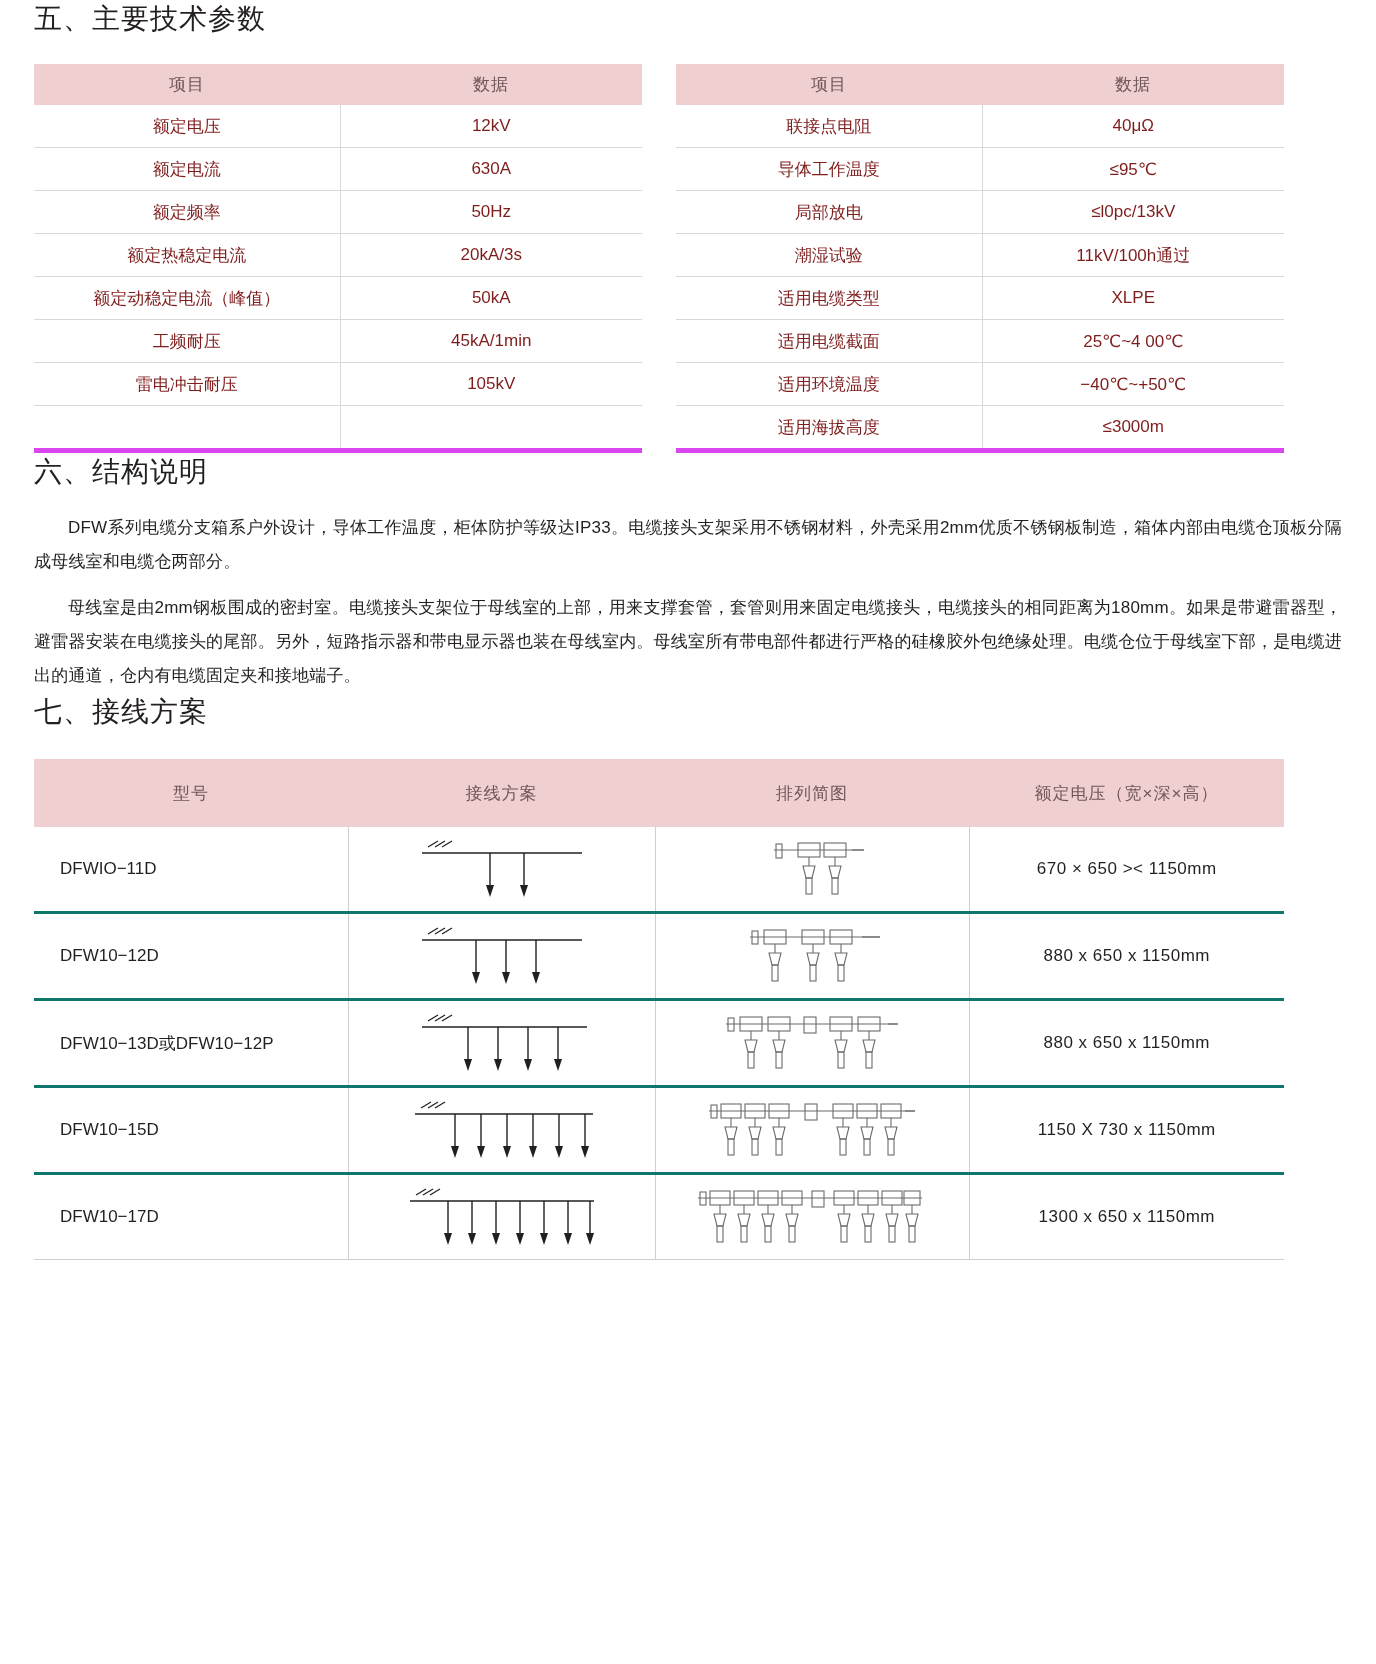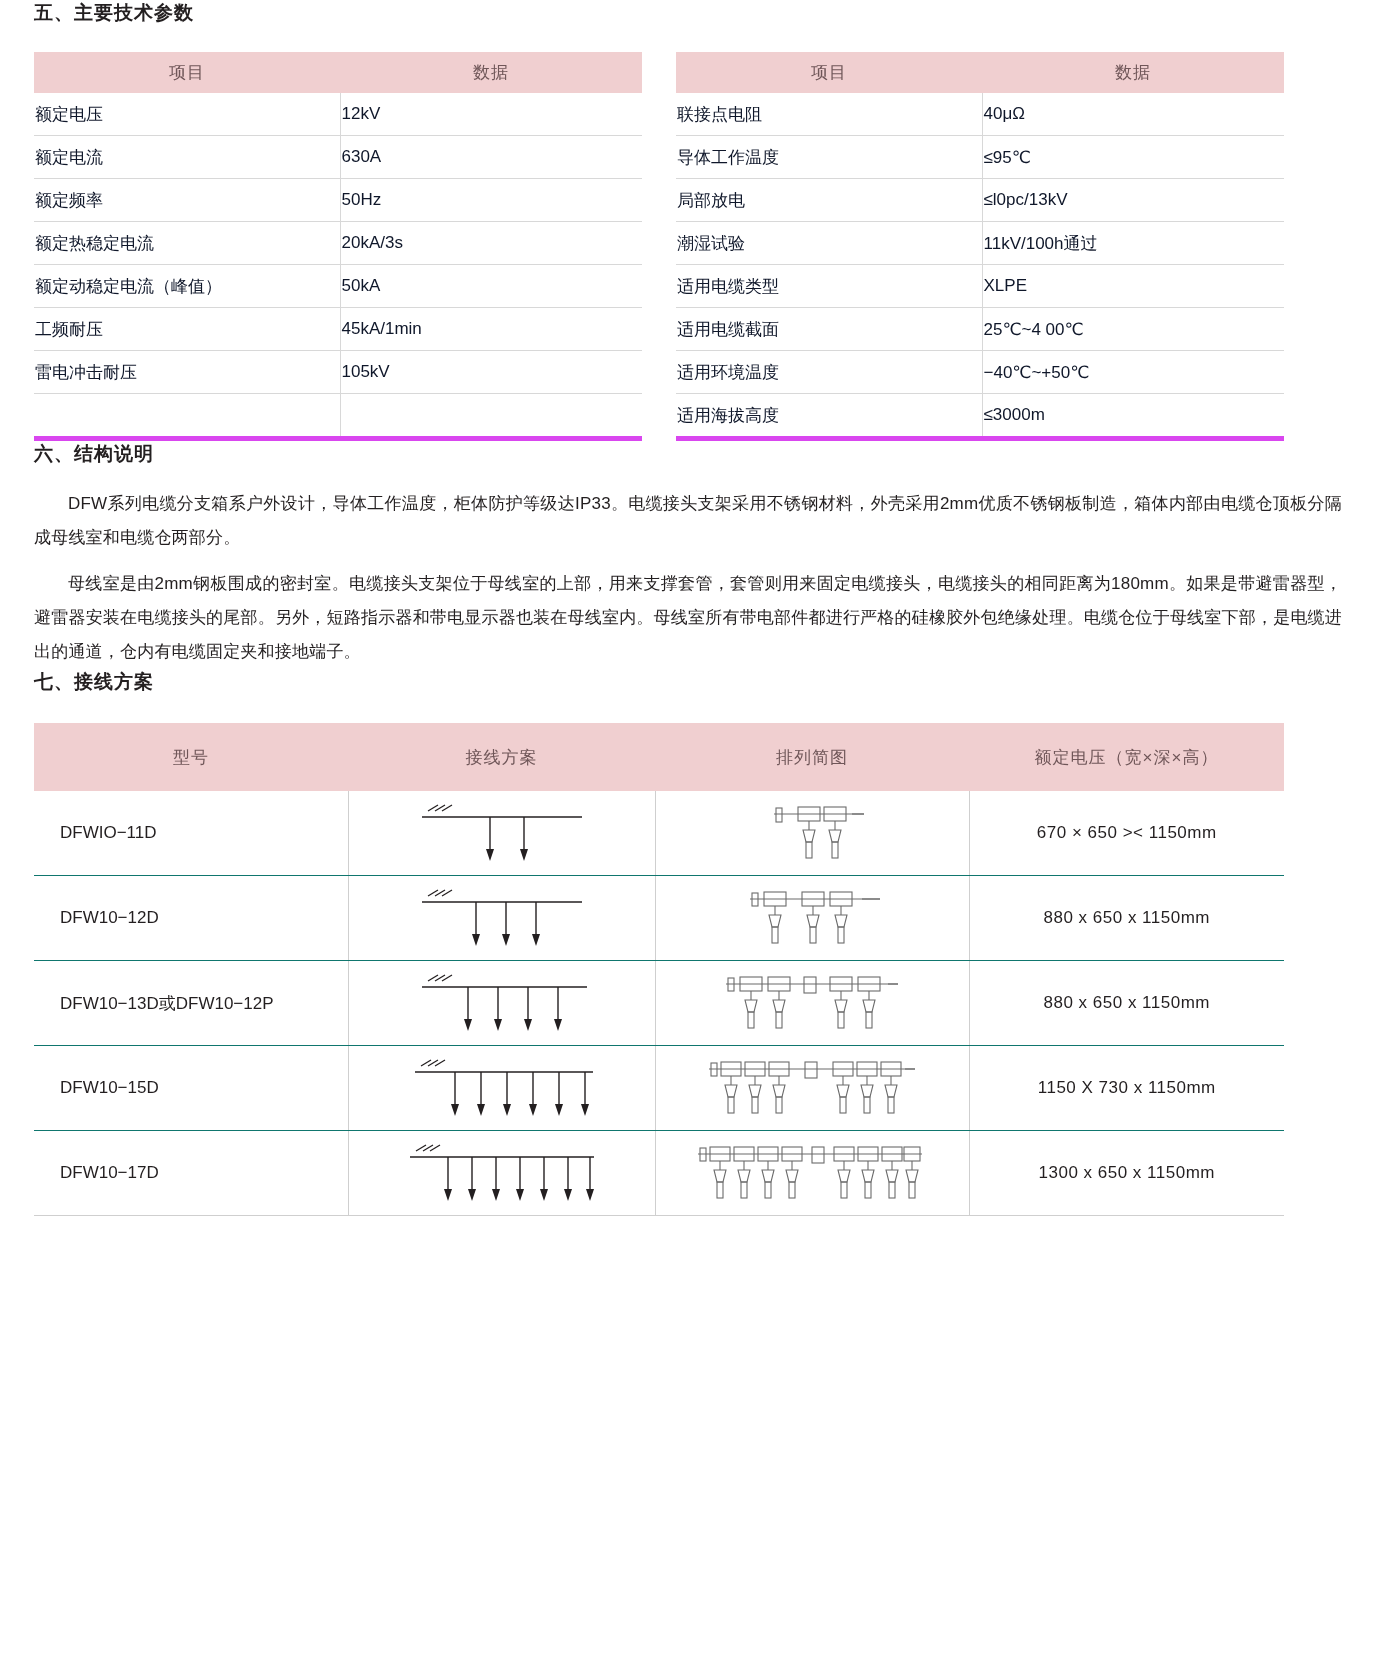--- a/index.html
+++ b/index.html
@@ -18,22 +18,22 @@
     position: relative;
     width: 1376px;
     padding: 0 0 40px 0;
     box-sizing: border-box;
   }
   .content {
     margin: 0 34px;
   }
 
   h2.section-title {
-    font-size: 19px;
-    font-weight: bold;
+    font-size: 28px;
+    font-weight: normal;
     letter-spacing: 1px;
     margin: 0;
     padding: 0;
     color: #231f20;
   }
   .title-specs { padding-top: 66px; }
   .title-struct { padding-top: 60px; }
   .title-wiring { padding-top: 60px; }
 
   
@@ -53,22 +53,23 @@
     font-weight: normal;
     font-size: 17px;
     height: 39px;
     border: none;
     letter-spacing: 1px;
   }
   table.spec th.col-item { width: 304px; }
   table.spec th.col-data { width: 300px; }
   table.spec td {
     height: 40px;
+    text-align: center;
     font-size: 17px;
-    color: #0f172a;
+    color: #7f1d1d;
     border-bottom: 1px solid #d8d8d8;
     background: #fff;
   }
   table.spec td.item { border-right: 1px solid #d8d8d8; }
   table.spec tr:last-child td { border-bottom: 5px solid #d946ef; }
   table.spec td.empty { height: 40px; }
 
   
   .para {
     font-size: 17px;
@@ -95,21 +96,21 @@
     height: 66px;
     letter-spacing: 1px;
     border: none;
   }
   table.wiring th.c1 { width: 312px; }
   table.wiring th.c2 { width: 305px; }
   table.wiring th.c3 { width: 312px; }
   table.wiring th.c4 { width: 313px; }
   table.wiring td {
     height: 82px;
-    border-bottom: 1px solid #0f766e;
+    border-bottom: 3px solid #0f766e;
     border-right: 1px solid #cfcfcf;
     font-size: 17px;
     color: #231f20;
     text-align: center;
     vertical-align: middle;
     background: #fff;
   }
   table.wiring td:last-child { border-right: none; }
   table.wiring td.model { text-align: left; padding-left: 26px; }
   table.wiring td.dim { letter-spacing: 0.5px; margin-left: 15px; }

